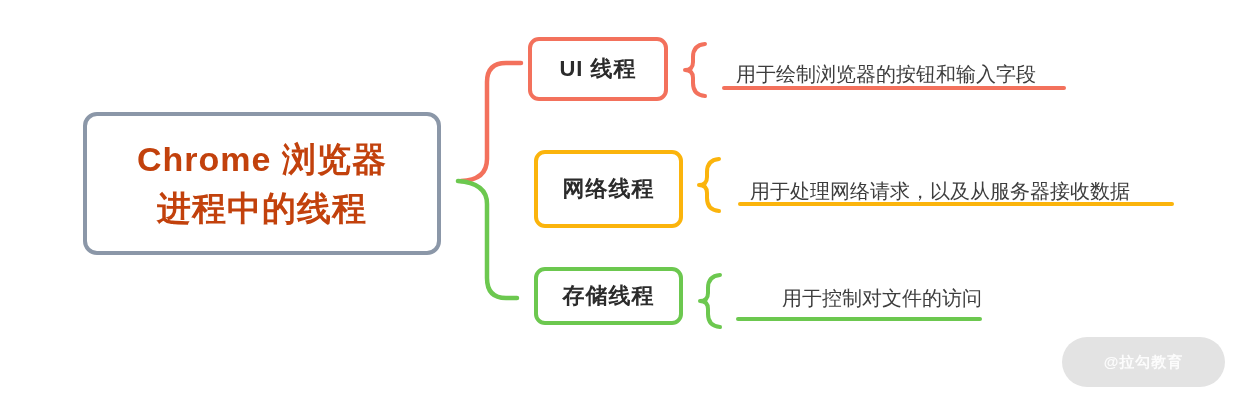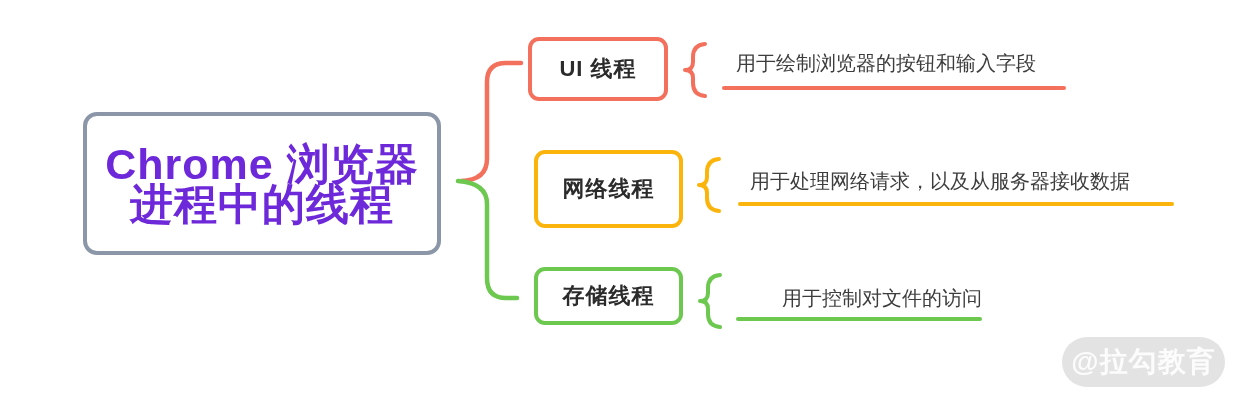--- a/index.html
+++ b/index.html
@@ -24,24 +24,24 @@
     align-items: center;
     justify-content: center;
     text-align: center;
   }
   .root-node {
     left: 83px; top: 112px;
     width: 358px; height: 143px;
     border-radius: 14px;
   }
   .root-label {
-    color: #6d28d9;
-    font-size: 43px;
+    color: #c2410c;
+    font-size: 34px;
     font-weight: bold;
-    line-height: 40px;
+    line-height: 49px;
     white-space: pre-line;
     letter-spacing: 1px;
   }
   .branch-node {
     border-radius: 11px;
   }
   .branch-node.b0 { left: 528px; top: 37px;  width: 140px; height: 64px; }
   .branch-node.b1 { left: 534px; top: 150px; width: 149px; height: 78px; }
   .branch-node.b2 { left: 534px; top: 267px; width: 149px; height: 58px; }
   .branch-label {
@@ -63,40 +63,40 @@
   .brace.b0 { left: 682px; top: 41px; }
   .brace.b1 { left: 696px; top: 156px; }
   .brace.b2 { left: 697px; top: 272px; }
   .desc {
     position: absolute;
     color: #3d3d3d;
     font-size: 20px;
     line-height: 28px;
     white-space: nowrap;
   }
-  .desc.b0 { left: 736px; top: 49px; }
-  .desc.b1 { left: 750px; top: 167px; }
+  .desc.b0 { left: 736px; top: 60px; }
+  .desc.b1 { left: 750px; top: 177px; }
   .desc.b2 { left: 782px; top: 284px; }
   .underline {
     position: absolute;
     height: 4px;
     border-radius: 2px;
     background-color: currentColor;
   }
   .underline.b0 { left: 722px; top: 86px;  width: 344px; }
   .underline.b1 { left: 738px; top: 202px; width: 436px; }
   .underline.b2 { left: 736px; top: 317px; width: 246px; }
   .watermark {
     position: absolute;
     left: 1062px; top: 337px;
     width: 163px; height: 50px;
     border-radius: 25px;
     background: #e3e3e3;
     color: #fcfcfc;
-    font-size: 28px;
+    font-size: 15px;
     font-weight: bold;
     display: flex;
     align-items: center;
     justify-content: center;
     letter-spacing: 1px;
   }
 </style>
 </head>
 <body>
 

